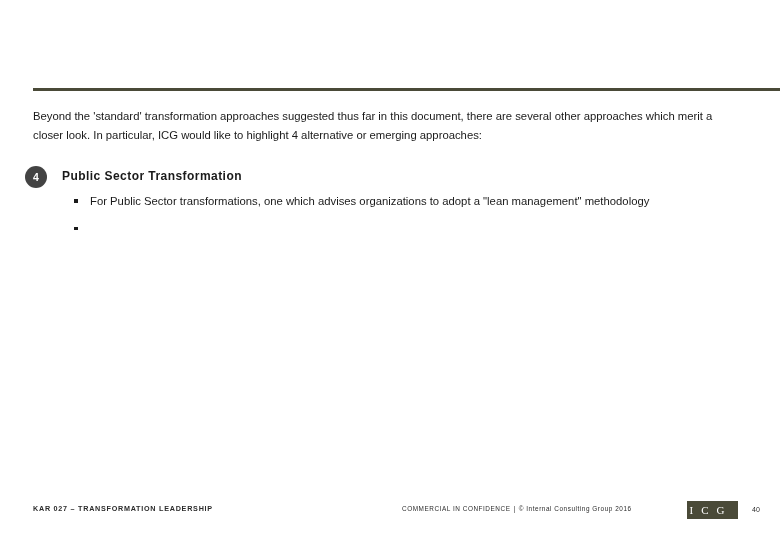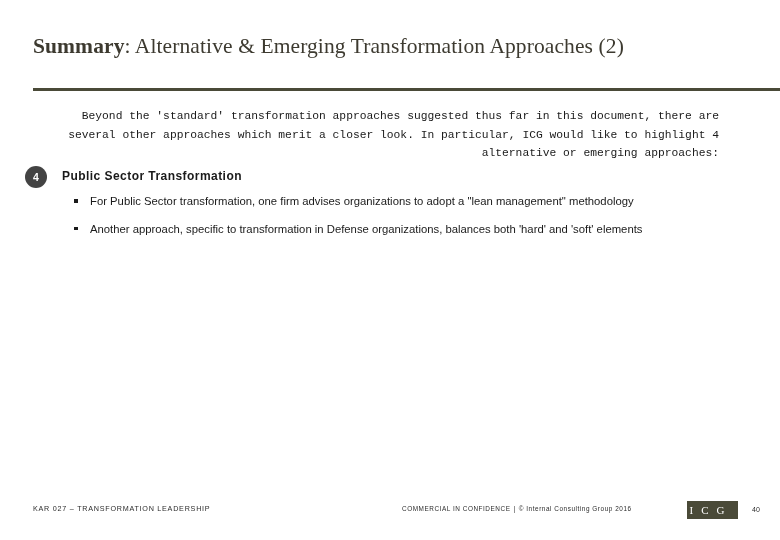--- a/index.html
+++ b/index.html
@@ -54,22 +54,21 @@
 
   
   .intro {
     position: absolute;
     left: 33px;
     top: 107px;
     width: 686px;
     font-size: 11.3px;
     line-height: 18.6px;
     color: #1a1a1a;
-    text-align: right;
-    font-family: Liberation Mono, monospace;
+    text-align: left;
   }
 
   
   .section-head {
     position: absolute;
     left: 25px;
     top: 166px;
     width: 700px;
     height: 24px;
   }
@@ -123,21 +122,21 @@
   }
 
   
   .footer-left {
     position: absolute;
     left: 33px;
     top: 504px;
     font-size: 7.2px;
     color: #2b2b2b;
     letter-spacing: 0.75px;
-    font-weight: normal;
+    font-weight: bold;
     white-space: nowrap;
   }
   .footer-center {
     position: absolute;
     left: 402px;
     top: 505px;
     font-size: 6.4px;
     color: #2b2b2b;
     letter-spacing: 0.55px;
     white-space: nowrap;
@@ -167,41 +166,37 @@
     font-size: 7px;
     color: #2b2b2b;
     white-space: nowrap;
   }
 </style>
 </head>
 <body>
 
 <div class="slide">
 
-  <div class="title">
-    <span class="strong">Summary</span><span class="rest">:  Alternative &amp; Emerging Transformation Approaches (2)</span>
-  </div>
 
   <div class="divider"></div>
 
   <div class="intro">Beyond the 'standard' transformation approaches suggested thus far in this document, there are several other approaches which merit a closer look.  In particular, ICG would like to highlight 4 alternative or emerging approaches:</div>
 
   <div class="section-head">
     <div class="badge">4</div>
     <div class="section-title">Public Sector Transformation</div>
   </div>
 
   <div class="bullets">
     <div class="bullet">
       <span class="marker"></span>
-      <span>For Public Sector transformation, one firm advises organizations to adopt a "lean management" methodology</span>
+      <span>For Public Sector transformations, one which advises organizations to adopt a "lean management" methodology</span>
     </div>
     <div class="bullet">
       <span class="marker"></span>
-      <span>Another approach, specific to transformation in Defense organizations, balances both 'hard' and 'soft' elements</span>
     </div>
   </div>
 
   <div class="footer-left">KAR 027 – TRANSFORMATION LEADERSHIP</div>
 
   <div class="footer-center">
     <span>COMMERCIAL IN CONFIDENCE</span><span class="sep">|</span><span>© Internal Consulting Group 2016</span>
   </div>
 
   <div class="logo">I C G</div>

